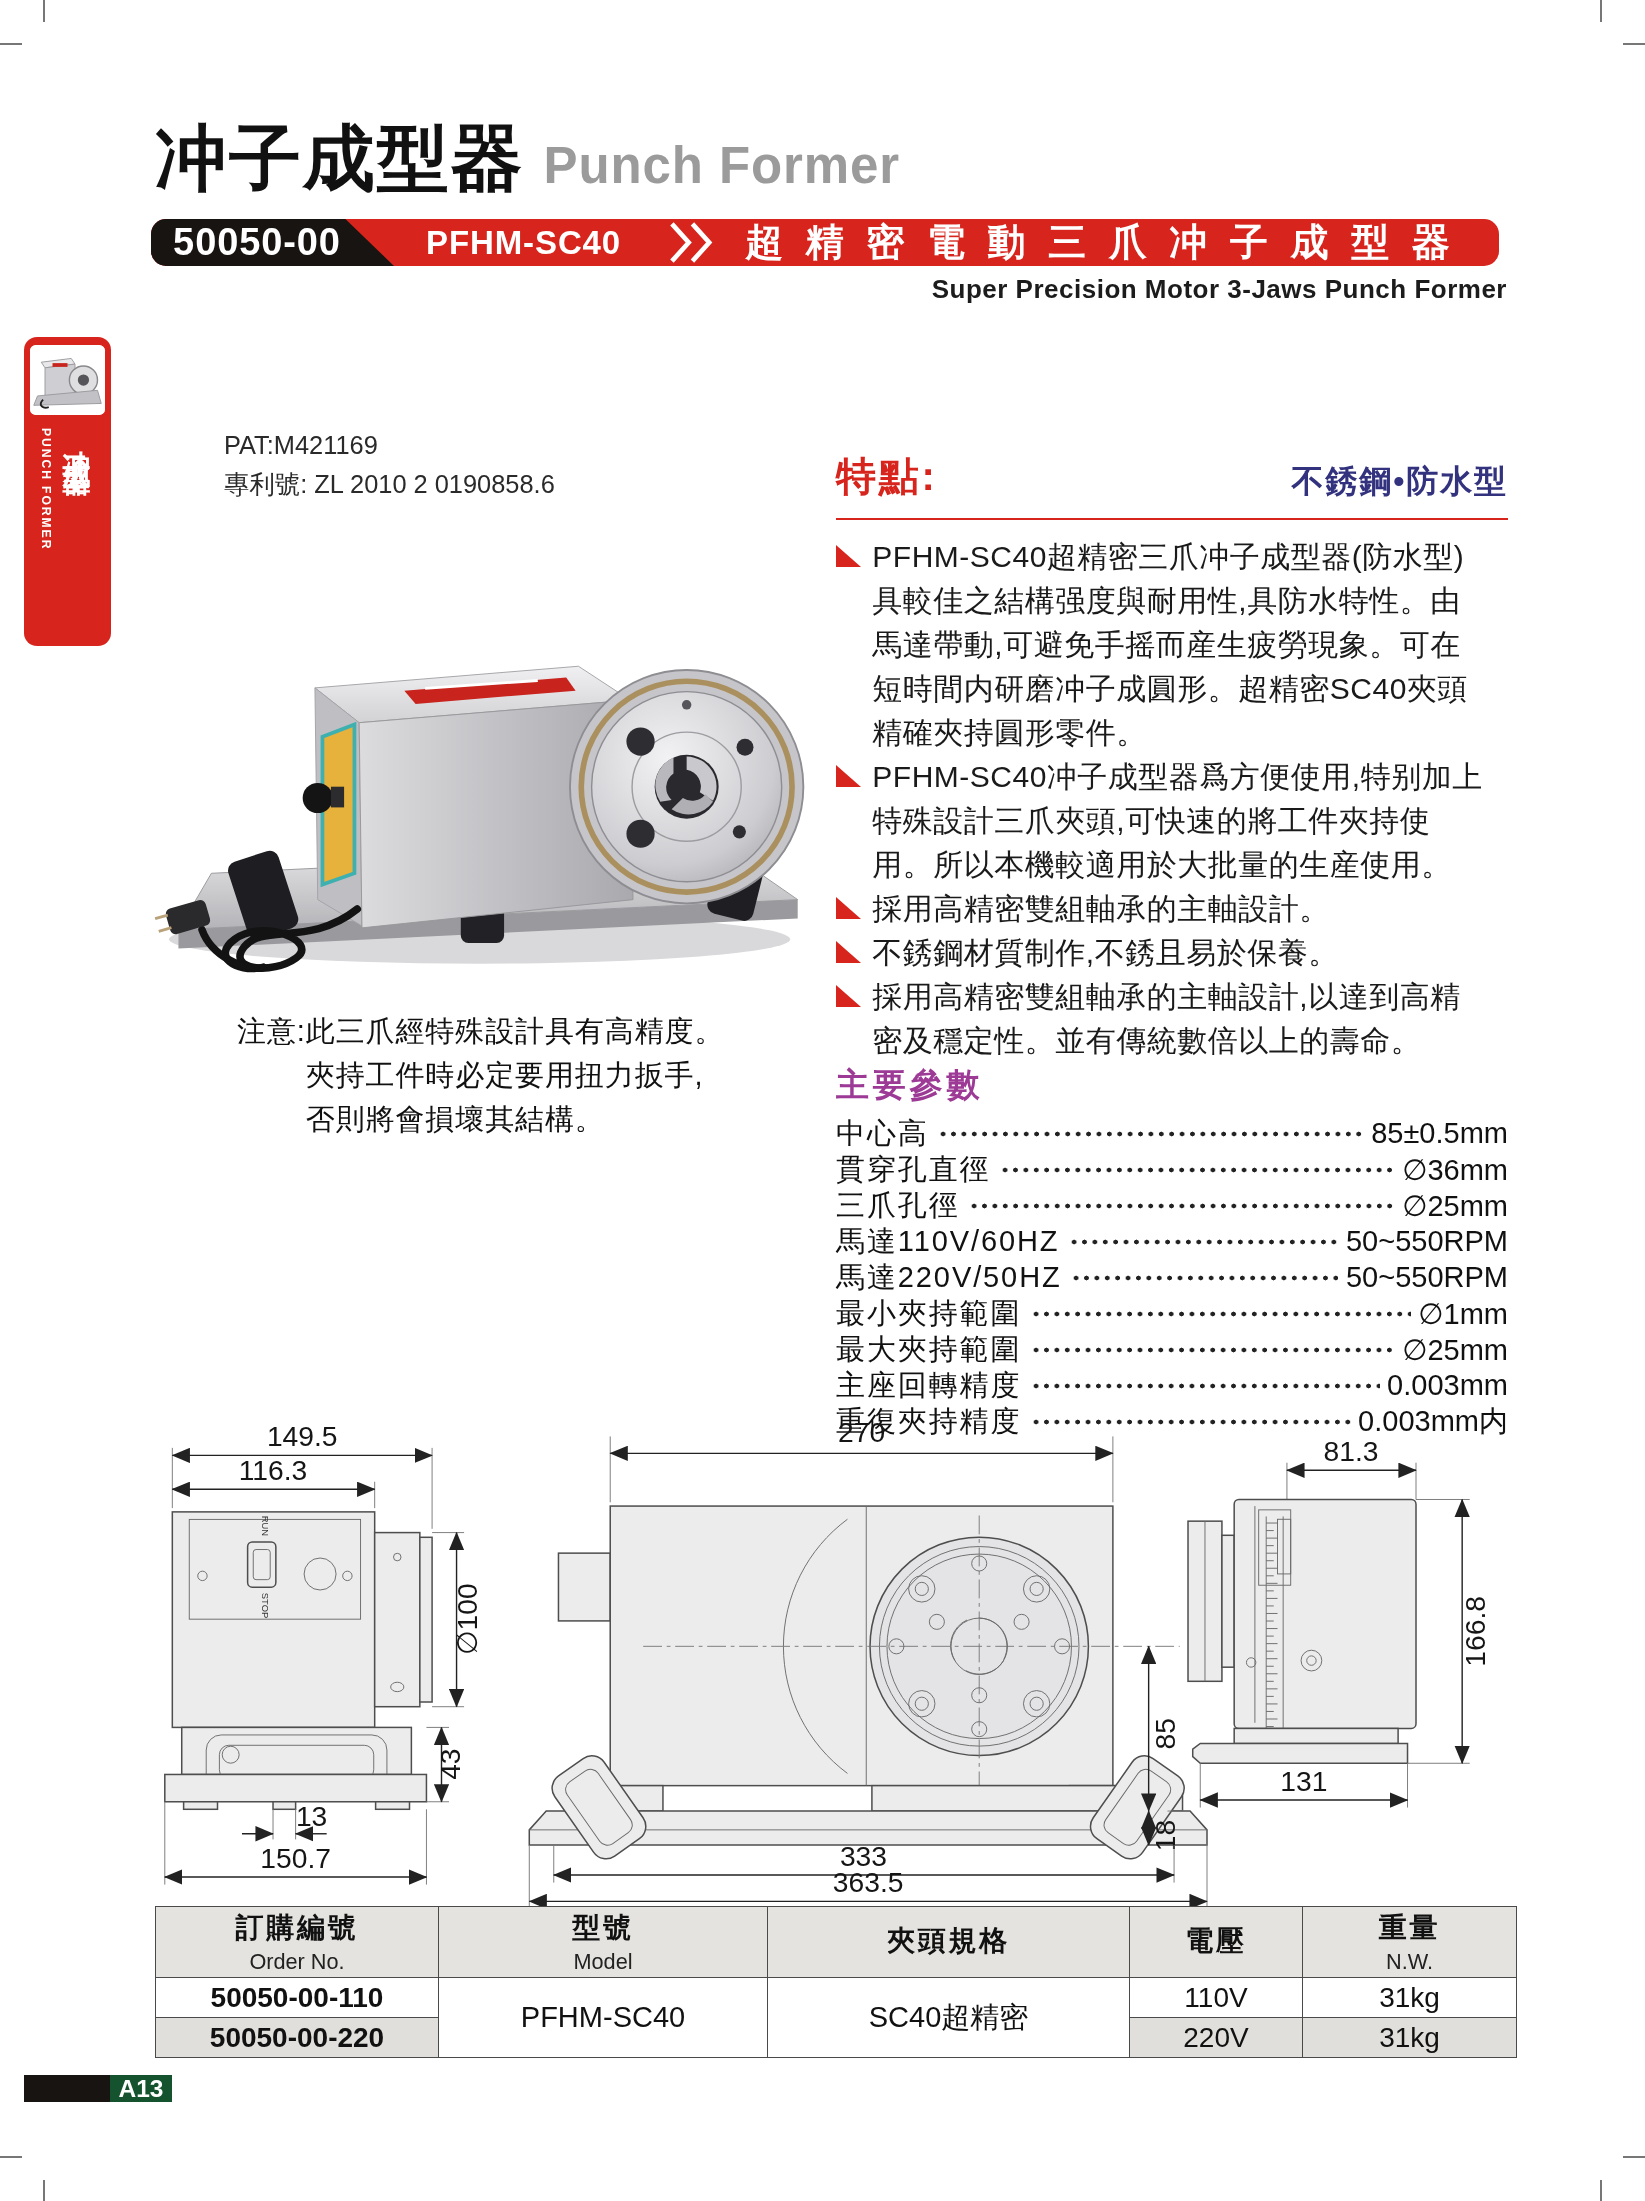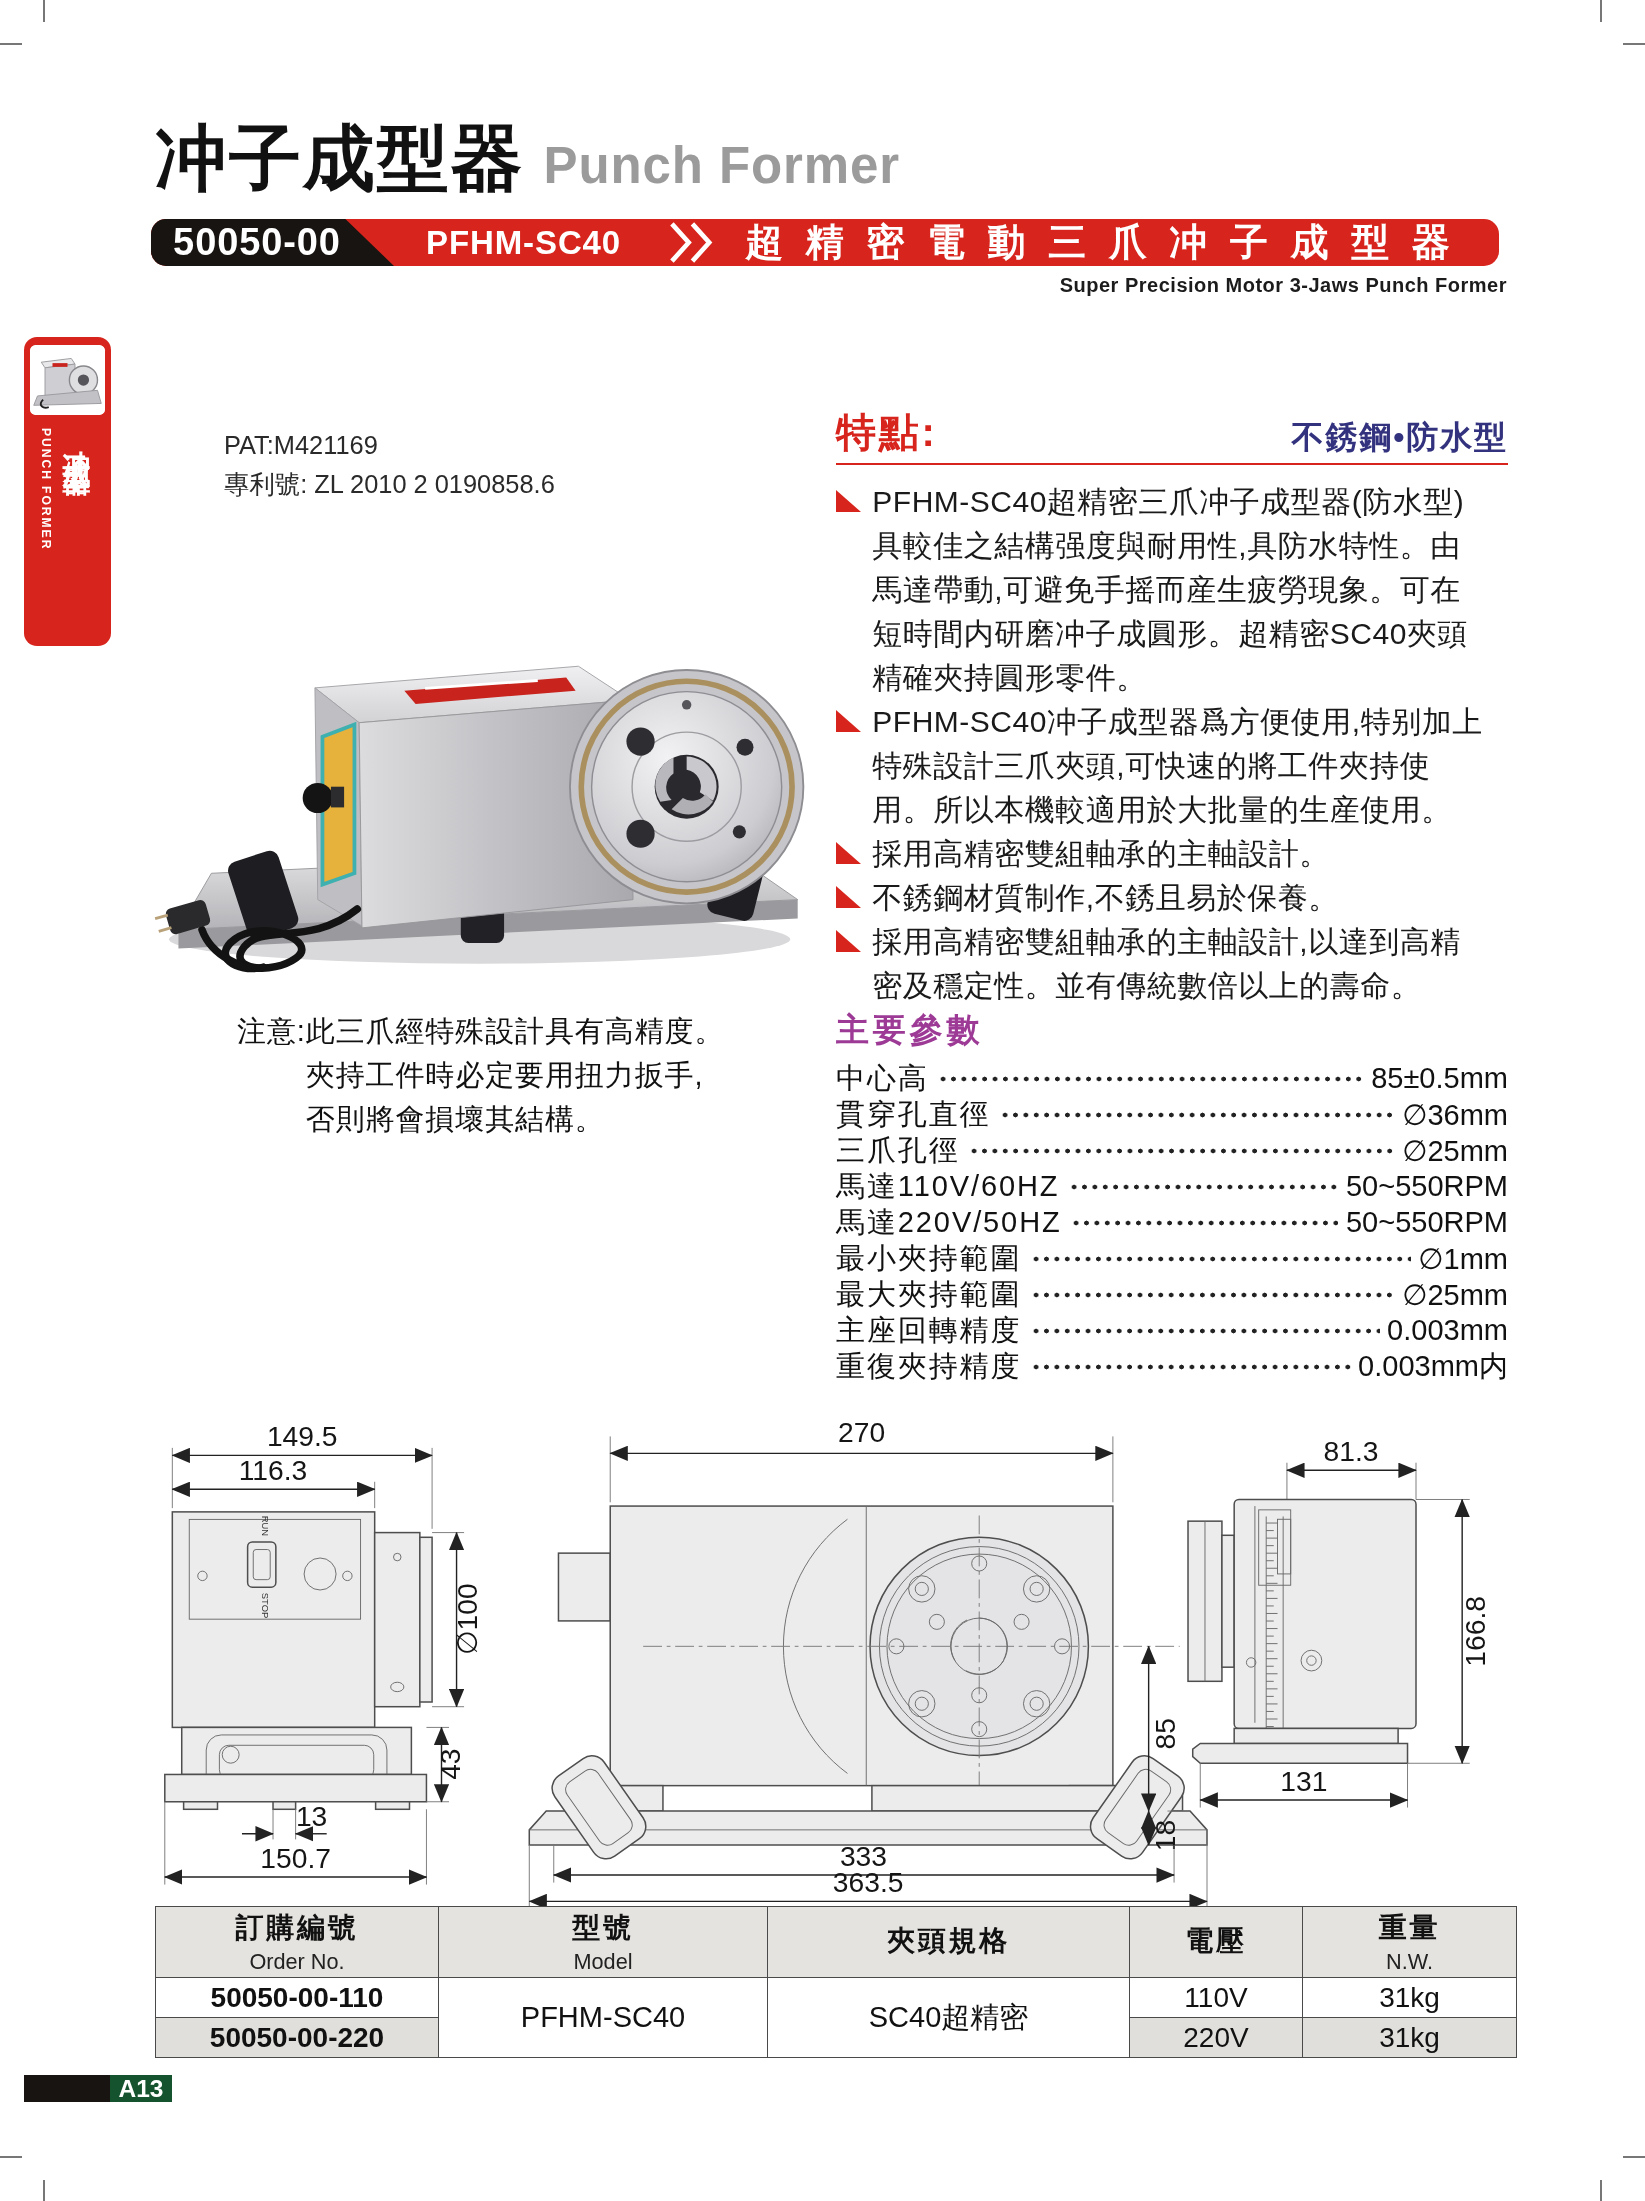--- a/index.html
+++ b/index.html
@@ -13,36 +13,36 @@
   .title-en{font-size:51px;font-weight:bold;color:#9b9b9b;letter-spacing:0.9px;}
   .banner{position:absolute;left:151px;top:219px;width:1348px;height:47px;background:#d7251d;
           border-radius:15px;display:flex;align-items:center;}
   .banner-black{position:absolute;left:0;top:0;width:243px;height:100%;background:#181411;
           border-radius:15px 0 0 15px;clip-path:polygon(0 0,80% 0,100% 100%,0 100%);}
   .banner-order{position:absolute;left:0;top:0;width:212px;height:100%;display:flex;align-items:center;
           justify-content:center;color:#fff;font-size:38px;font-weight:bold;letter-spacing:0.9px;z-index:2;}
   .banner-model{margin-left:275px;color:#fff;font-size:33px;font-weight:bold;letter-spacing:0.9px;z-index:2;}
   .banner-chev{margin-left:43px;z-index:2;flex:none;}
   .banner-zh{margin-left:26px;color:#fff;font-size:38px;font-weight:bold;letter-spacing:22.6px;white-space:nowrap;z-index:2;}
-  .subtitle{position:absolute;top:274px;right:138px;font-size:20px;font-weight:bold;color:#1c1c1c;letter-spacing:0.5px;}
+  .subtitle{position:absolute;top:274px;right:138px;font-size:26px;font-weight:bold;color:#1c1c1c;letter-spacing:0.5px;}
   
   .side-tab{position:absolute;left:23.5px;top:337px;width:87px;height:309px;background:#d7251d;border-radius:13px;
             display:flex;flex-direction:column;align-items:center;padding-top:7.5px;box-sizing:border-box;}
   .side-thumb{width:75px;height:70px;background:#fff;border-radius:5.6px;flex:none;}
   .side-vtext{display:flex;flex-direction:row;align-items:flex-start;justify-content:center;gap:3.8px;margin-top:13px;height:207px;}
   .v-en{writing-mode:vertical-rl;text-orientation:mixed;font-size:12.2px;font-weight:bold;color:#fff;letter-spacing:1.9px;}
   .v-zh{writing-mode:vertical-rl;font-size:28px;font-weight:bold;color:#fff;letter-spacing:4.7px;}
   
   .patent{position:absolute;left:224px;top:426px;font-size:25.4px;line-height:39px;color:#2a2a2a;}
   .photo{position:absolute;left:122px;top:504px;}
   .note{position:absolute;left:237px;top:1009px;display:flex;font-size:29px;line-height:44px;color:#111;letter-spacing:0.9px;}
   .note-body{white-space:pre-line;}
   
   .right-col{position:absolute;left:836px;top:405px;width:672px;}
-  .feat-head{display:flex;justify-content:space-between;align-items:flex-end;border-bottom:2.8px solid #d7251d;padding-bottom:3px;}
+  .feat-head{display:flex;justify-content:space-between;align-items:flex-end;border-bottom:2.8px solid #d7251d;padding-bottom:14px;margin-top:44px;}
   .feat-title{font-size:40px;font-weight:bold;color:#d7251d;letter-spacing:2.8px;}
   .feat-tag{font-size:32px;font-weight:bold;color:#32327e;letter-spacing:1.9px;}
   .feat-list{margin-top:15px;}
   .feat-item{display:flex;margin:0;}
   .tri{width:0;height:0;border-bottom:22.6px solid #d7251d;border-right:25.4px solid transparent;margin:10.4px 11.3px 0 0;flex:none;}
   .feat-item p{margin:0;flex:1;font-size:30px;line-height:44px;color:#1a1a1a;white-space:pre-line;letter-spacing:0.5px;}
   .param-head{font-size:33px;font-weight:bold;color:#9c3a96;letter-spacing:3.8px;}
   .param-rows{margin-top:7.5px;}
   .param-row{display:flex;align-items:center;height:36px;font-size:29px;color:#111;}
   .param-label{white-space:nowrap;letter-spacing:1.9px;}

